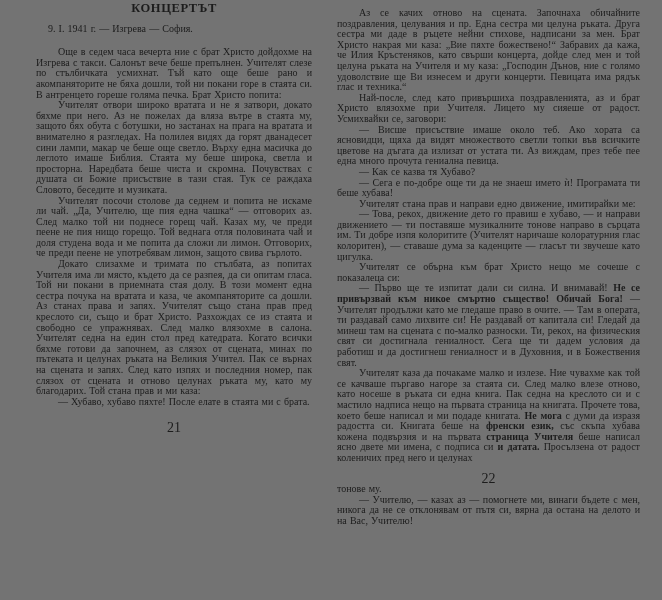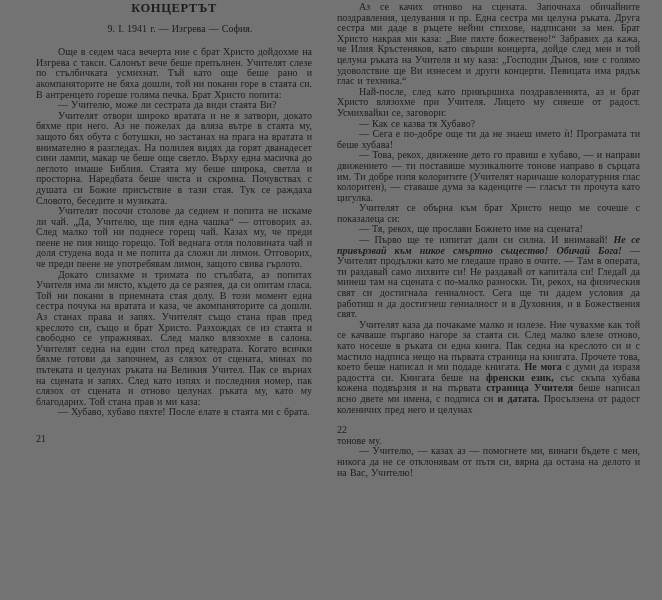--- a/index.html
+++ b/index.html
@@ -11,65 +11,65 @@
     color:#1c1c1c;
     overflow:hidden;
   }
   .col{
     position:absolute;top:0;
     font-size:10px;line-height:10.6px;
     text-align:justify;
     word-spacing:0.6px;
   }
   .col-left{left:36px;width:276px;top:3px;}
-  .col-right{left:337px;width:303px;top:2px;}
+  .col-right{left:337px;width:303px;top:8px;}
   .chapter-title{
     font-size:12.5px;font-weight:bold;
     text-align:center;letter-spacing:0.6px;
     margin:0 0 10px 0;text-indent:0;
   }
   .dateline{
-    margin:0 0 13px 0;text-indent:12px;text-align:center;
+    margin:0 0 13px 0;text-indent:12px;text-align:left;
   }
   p.para{margin:0;text-indent:22px;}
   p.no-indent{text-indent:0;}
   .pagenum{
-    text-align:left;font-size:10px;text-indent:0;
+    text-align:center;font-size:14px;text-indent:0;
   }
   .pagenum-left{margin-top:16px;}
   .pagenum-right{margin-top:10px;}
   .cont-first{margin-top:24px;}
-  .bi{font-weight:bold;font-style:italic;}
+  .bi{font-weight:bold;}
   .b{font-weight:bold;}
 </style>
 </head>
 <body>
 
 <div class="page">
 
   <section class="col col-left">
     <h1 class="chapter-title">КОНЦЕРТЪТ</h1>
     <p class="dateline">9. I. 1941 г.  —  Изгрева  —  София.</p>
     <p class="para">Още в седем часа вечерта ние с брат Христо дойдохме на Изгрева с такси. Салонът вече беше препълнен. Учителят слезе по стълбичката усмихнат. Тъй като още беше рано и акомпаняторите не бяха дошли, той ни покани горе в стаята си. В антренцето гореше голяма печка. Брат Христо попита:</p>
-    <p class="para">— Учителю, може ли сестрата да види стаята Ви?</p>
     <p class="para">Учителят отвори широко вратата и не я затвори, докато бяхме при него. Аз не пожелах да вляза вътре в стаята му, защото бях обута с ботушки, но застанах на прага на вратата и внимателно я разгледах. На полилея видях да горят дванадесет сини лампи, макар че беше още светло. Върху една масичка до леглото имаше Библия. Стаята му беше широка, светла и просторна. Наредбата беше чиста и скромна. Почувствах с душата си Божие присъствие в тази стая. Тук се раждаха Словото, беседите и музиката.</p>
     <p class="para">Учителят посочи столове да седнем и попита не искаме ли чай. „Да, Учителю, ще пия една чашка“ — отговорих аз. След малко той ни поднесе горещ чай. Казах му, че преди пеене не пия нищо горещо. Той веднага отля половината чай и доля студена вода и ме попита да сложи ли лимон. Отговорих, че преди пеене не употребявам лимон, защото свива гърлото.</p>
     <p class="para">Докато слизахме и тримата по стълбата, аз попитах Учителя има ли място, където да се разпея, да си опитам гласа. Той ни покани в приемната стая долу. В този момент една сестра почука на вратата и каза, че акомпаняторите са дошли. Аз станах права и запях. Учителят също стана прав пред креслото си, също и брат Христо. Разхождах се из стаята и свободно се упражнявах. След малко влязохме в салона. Учителят седна на един стол пред катедрата. Когато всички бяхме готови да започнем, аз слязох от сцената, минах по пътеката и целунах ръката на Великия Учител. Пак се върнах на сцената и запях. След като изпях и последния номер, пак слязох от сцената и отново целунах ръката му, като му благодарих. Той стана прав и ми каза:</p>
     <p class="para">— Хубаво, хубаво пяхте! После елате в стаята ми с брата.</p>
     <div class="pagenum pagenum-left">21</div>
   </section>
 
   <section class="col col-right">
     <p class="para">Аз се качих отново на сцената. Започнаха обичайните поздравления, целувания и пр. Една сестра ми целуна ръката. Друга сестра ми даде в ръцете нейни стихове, надписани за мен. Брат Христо накрая ми каза: „Вие пяхте божествено!“ Забравих да кажа, че Илия Кръстеняков, като свърши концерта, дойде след мен и той целуна ръката на Учителя и му каза: „Господин Дънов, ние с голямо удоволствие ще Ви изнесем и други концерти. Певицата има рядък глас и техника.“</p>
     <p class="para">Най-после, след като привършиха поздравленията, аз и брат Христо влязохме при Учителя. Лицето му сияеше от радост. Усмихвайки се, заговори:</p>
+    <p class="para">— Висше присъствие имаше около теб. Ако хората са ясновидци, щяха да видят множеството светли топки във всичките цветове на дъгата да излизат от устата ти. Аз виждам, през тебе пее една много прочута гениална певица.</p>
     <p class="para">— Как се казва тя Хубаво?</p>
     <p class="para">— Сега е по-добре още ти да не знаеш името ѝ! Програмата ти беше хубава!</p>
-    <p class="para">— Това, рекох, движение дето го правиш е хубаво, — и направи движението — ти поставяше музикалните тонове направо в сърцата им. Ти добре изпя колоритите (Учителят наричаше колоратурния глас колоритен), — ставаше дума за каденците — гласът ти прочута като цигулка.</p>
+    <p class="para">Учителят стана прав и направи едно движение, имитирайки ме:</p>
+    <p class="para">— Това, рекох, движение дето го правиш е хубаво, — и направи движението — ти поставяше музикалните тонове направо в сърцата им. Ти добре изпя колоритите (Учителят наричаше колоратурния глас колоритен), — ставаше дума за каденците — гласът ти звучеше като цигулка.</p>
     <p class="para">Учителят се обърна към брат Христо нещо ме сочеше с показалеца си:</p>
-    <p class="para">— Тя, рекох, ще прослави Божието име на сцената!</p>
 
     <p class="para"><span>— Първо ще те изпитат дали си силна. И внимавай! </span><span class="bi">Не се привързвай към никое смъртно същество! Обичай Бога!</span><span> — Учителят продължи като ме гледаше право в очите. — Там в операта, ти раздавай само лихвите си! Не раздавай от капитала си! Гледай да минеш там на сцената с по-малко разноски. Ти, рекох, на физическия свят си достигнала гениалност. Сега ще ти дадем условия да работиш и да достигнеш гениалност и в Духовния, и в Божествения свят.</span></p>
 
     <p class="para"><span>Учителят каза да почакаме малко и излезе. Ние чувахме как той се качваше пъргаво нагоре за стаята си. След малко влезе отново, като носеше в ръката си една книга. Пак седна на креслото си и с мастило надписа нещо на първата страница на книгата. Прочете това, което беше написал и ми подаде книгата. </span><span class="b">Не мога</span><span> с думи да изразя радостта си. Книгата беше на </span><span class="b">френски език,</span><span> със скъпа хубава кожена подвързия и на първата </span><span class="b">страница Учителя</span><span> беше написал ясно двете ми имена, с подписа си </span><span class="b">и датата.</span><span> Просълзена от радост коленичих пред него и целунах</span></p>
 
     <div class="pagenum pagenum-right">22</div>
 
     <p class="para no-indent cont-first">тонове му.</p>
     <p class="para">— Учителю, — казах аз — помогнете ми, винаги бъдете с мен, никога да не се отклонявам от пътя си, вярна да остана на делото и на Вас, Учителю!</p>
   </section>

